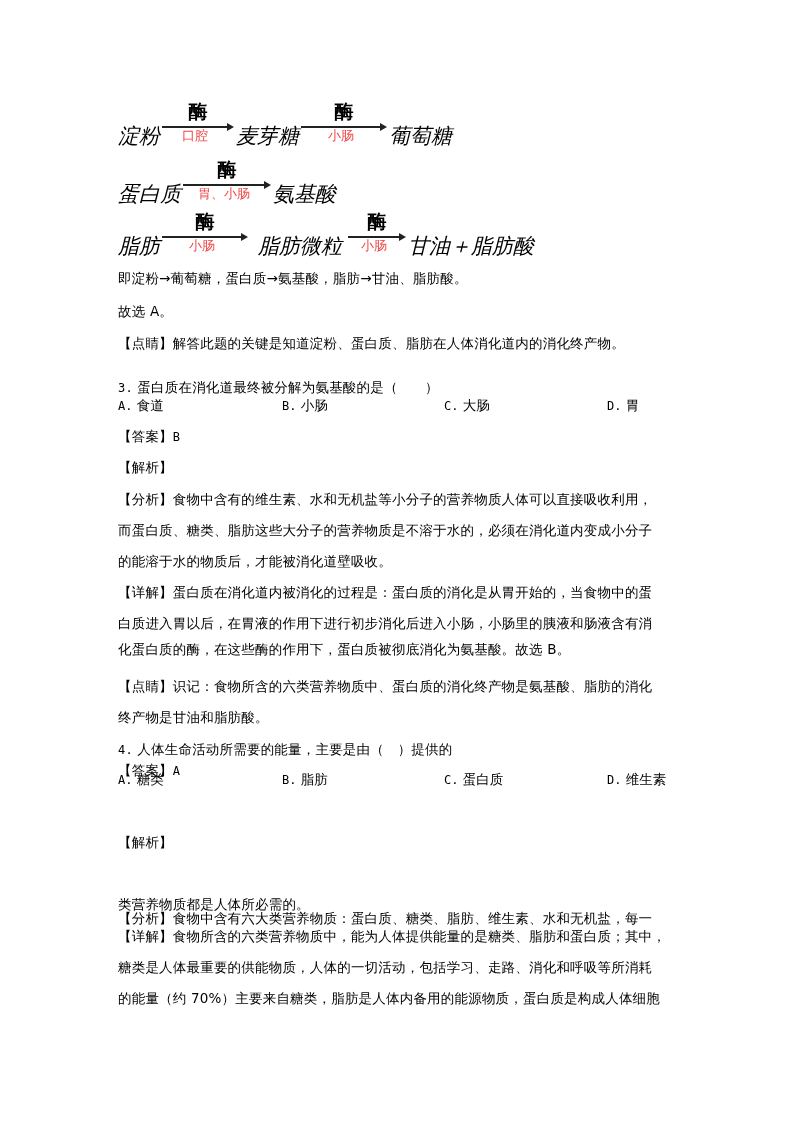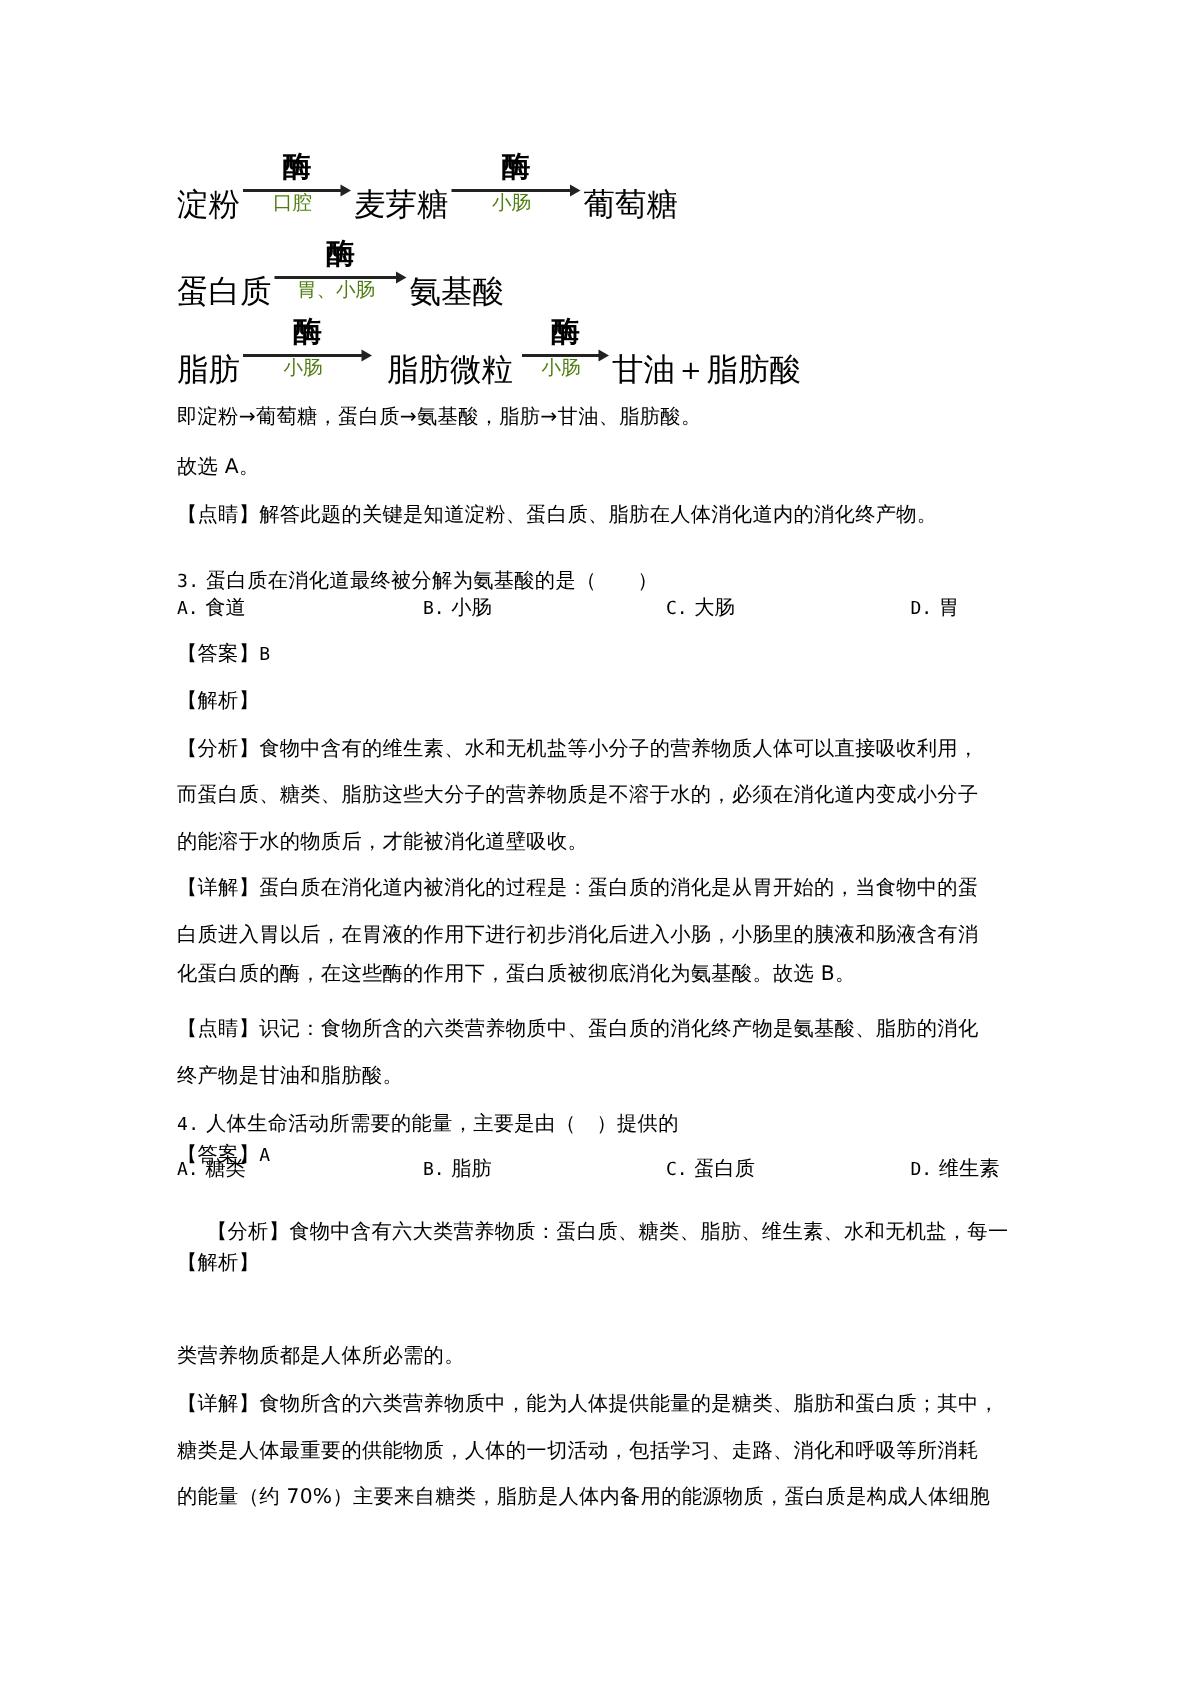--- a/index.html
+++ b/index.html
@@ -3,29 +3,29 @@
 <meta charset="utf-8">
 <style>
   html, body { margin: 0; padding: 0; background: #ffffff; }
   body { width: 794px; height: 1123px; position: relative; overflow: hidden;
          font-family: "DejaVu Sans", "Liberation Sans", sans-serif; color: #000; }
   .page { position: absolute; left: 0; top: 0; width: 794px; height: 1123px; }
 
   
   .rx { position: absolute; left: 118px; height: 48px; display: flex; align-items: flex-end;
         font-family: "DejaVu Serif", "Liberation Serif", serif; font-size: 21px; font-weight: normal; }
-  .rx .term { white-space: nowrap; line-height: 24px; }
+  .rx .term { white-space: nowrap; line-height: 24px; font-style: italic; }
   .arrow { position: relative; height: 48px; margin: 0 2px; }
   .arrow .enz { position: absolute; left: 0; right: 0; top: 0; text-align: center;
                 font-size: 19px; font-weight: bold; line-height: 22px; }
   .arrow .line { position: absolute; left: 0; right: 6px; top: 26px; height: 1.5px; background: #222; }
   .arrow .head { position: absolute; right: 0; top: 23px; width: 0; height: 0;
                  border-left: 7px solid #222; border-top: 4px solid transparent; border-bottom: 4px solid transparent; }
   .arrow .site { position: absolute; left: 0; right: 6px; top: 28px; text-align: center;
-                 font-size: 13px; color: #4d7c0f; line-height: 16px; font-family: Liberation Mono, monospace; }
+                 font-size: 13px; color: #ef4444; line-height: 16px; font-family: Liberation Serif, serif; }
 
   
   .ln { position: absolute; left: 118px; font-size: 13.5px; line-height: 18px; white-space: nowrap; letter-spacing: 0.2px; }
   .opt { position: absolute; font-size: 13.5px; line-height: 18px; white-space: nowrap; }
   .mono { font-family: "DejaVu Sans Mono", "Liberation Mono", monospace; font-size: 12px; }
 </style>
 </head>
 <body>
 
 <div class="page">
@@ -105,20 +105,20 @@
   <div class="ln" style="top:740px;"><span class="mono">4.</span> <span>人体生命活动所需要的能量，主要是由（　）提供的</span></div>
 
   <div class="opt" style="top:770px;left:118px;"><span class="mono">A.</span> <span>糖类</span></div>
   <div class="opt" style="top:770px;left:282px;"><span class="mono">B.</span> <span>脂肪</span></div>
   <div class="opt" style="top:770px;left:444px;"><span class="mono">C.</span> <span>蛋白质</span></div>
   <div class="opt" style="top:770px;left:607px;"><span class="mono">D.</span> <span>维生素</span></div>
 
   <div class="ln" style="top:761px;"><span>【答案】</span><span class="mono">A</span></div>
   <div class="ln" style="top:833px;">【解析】</div>
 
-  <div class="ln" style="top:812px;margin-left:20px;"><span>【分析】</span><span>食物中含有六大类营养物质：蛋白质、糖类、脂肪、维生素、水和无机盐，每一</span></div>
+  <div class="ln" style="top:909px;"><span>【分析】</span><span>食物中含有六大类营养物质：蛋白质、糖类、脂肪、维生素、水和无机盐，每一</span></div>
   <div class="ln" style="top:895px;">类营养物质都是人体所必需的。</div>
 
   <div class="ln" style="top:927px;"><span>【详解】</span><span>食物所含的六类营养物质中，能为人体提供能量的是糖类、脂肪和蛋白质；其中，</span></div>
   <div class="ln" style="top:958px;">糖类是人体最重要的供能物质，人体的一切活动，包括学习、走路、消化和呼吸等所消耗</div>
   <div class="ln" style="top:989px;">的能量（约 70%）主要来自糖类，脂肪是人体内备用的能源物质，蛋白质是构成人体细胞</div>
 
 </div>
 
 </body></html>

